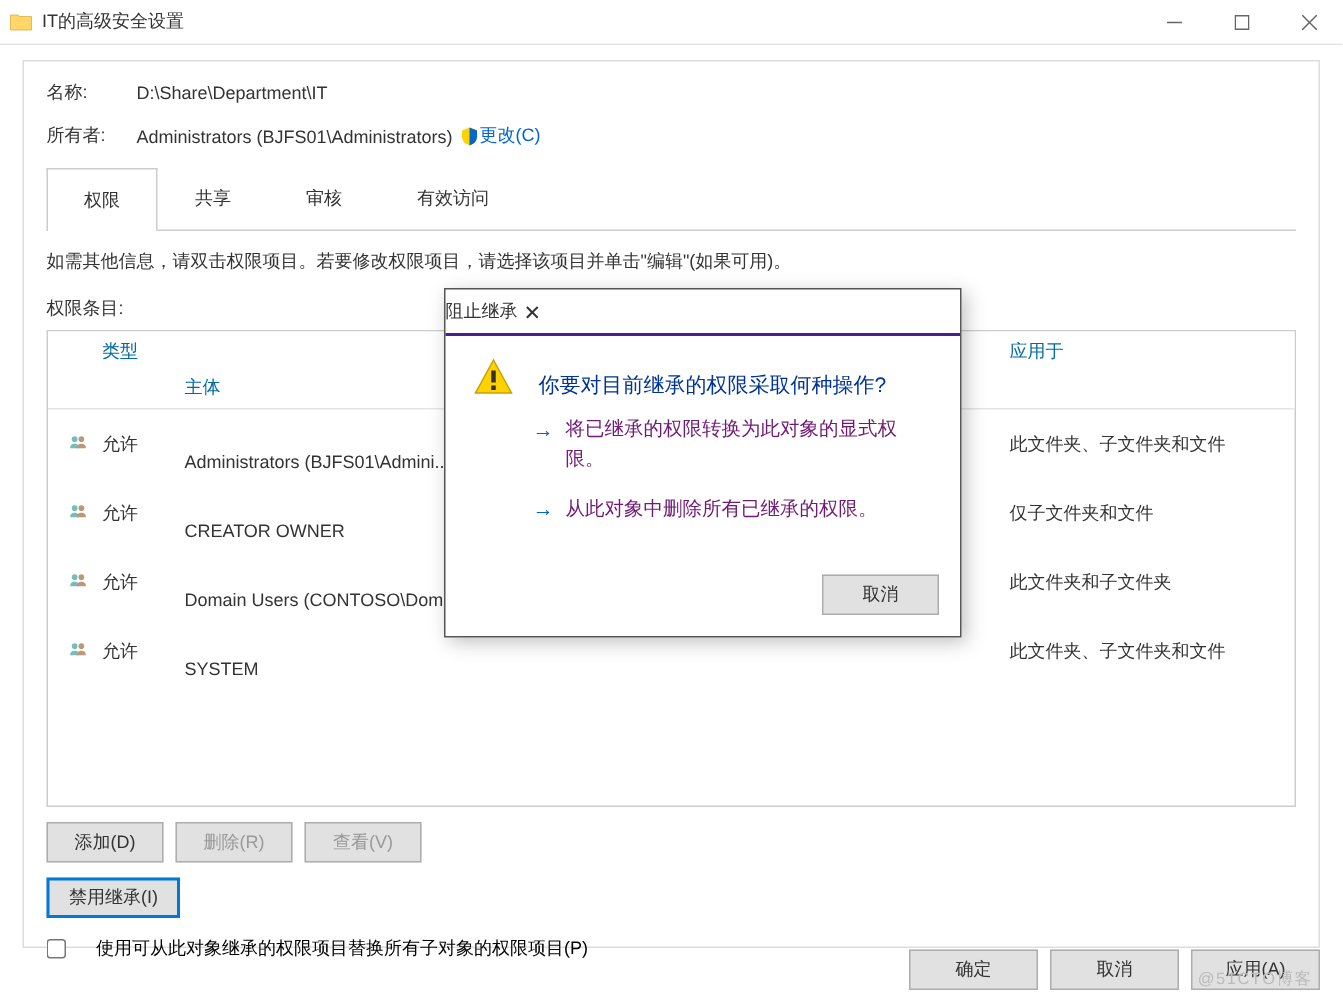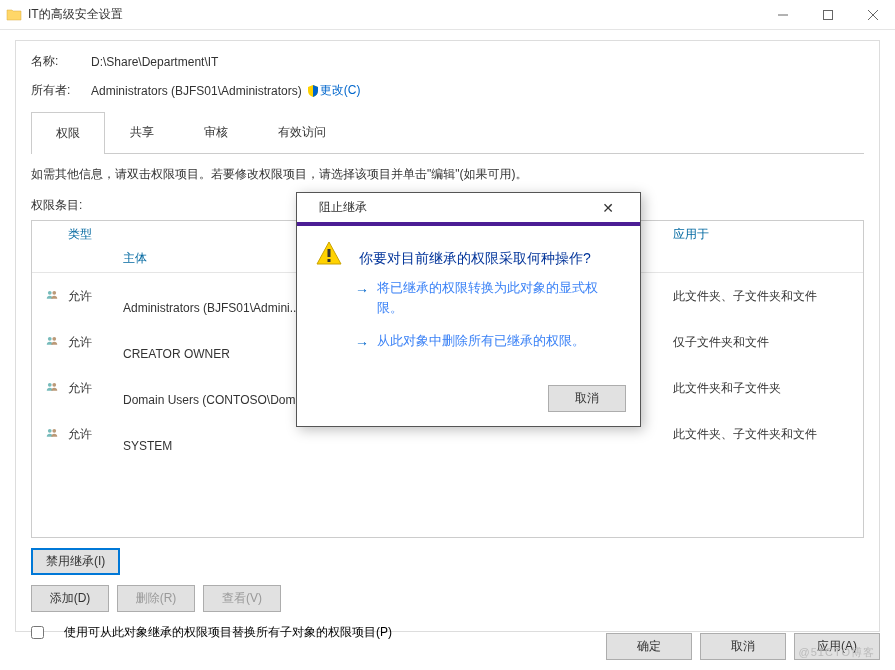--- a/index.html
+++ b/index.html
@@ -48,31 +48,31 @@
     .checkbox-row { display: flex; align-items: center; margin-top: 12px; gap: 20px; }
     .checkbox-row input { width: 13px; height: 13px; }
     
     .footer { position: absolute; bottom: 10px; right: 15px; display: flex; gap: 8px; }
     .footer .btn { min-width: 86px; }
     
     .watermark { position: absolute; bottom: 10px; right: 20px; color: #bbb; font-size: 11px; pointer-events: none; letter-spacing: 1px; text-align: center; }
     
     
     .modal { position: absolute; left: 296px; top: 192px; width: 345px; background: #fff; border: 1px solid #555; box-shadow: 3px 3px 12px rgba(0,0,0,0.25); }
-    .modal-title { padding: 6px 22px; display: flex; justify-content: space-between; align-items: center; border-bottom: 4px solid #4c1d95; }
+    .modal-title { padding: 6px 0; display: flex; align-items: center; border-bottom: 2px solid #4c1d95; }
     .modal-title-text { color: #333; }
     .modal-close { cursor: pointer; font-size: 14px; color: #333; padding: 0 4px; }
     .modal-body { padding: 14px 18px 10px 18px; }
     .modal-question-row { display: flex; gap: 16px; align-items: flex-end; margin-bottom: 10px; }
     .warning-icon { width: 28px; height: 28px; flex-shrink: 0; }
     .modal-question { color: #003399; font-size: 14px; }
     .modal-explain { color: #333; margin-left: 40px; margin-bottom: 18px; line-height: 1.5; }
     .modal-option { display: flex; gap: 8px; margin-left: 40px; margin-bottom: 14px; cursor: pointer; align-items: flex-start; }
     .arrow-icon { color: #0066cc; font-size: 14px; margin-top: 2px; }
-    .modal-option-text { color: #3b82f6; font-size: 13px; line-height: 1.5; }
+    .modal-option-text { color: #701a75; font-size: 13px; line-height: 1.5; }
     .modal-footer { display: flex; justify-content: flex-end; padding: 10px 14px 14px 14px; }
   </style>
 </head>
 <body>
 
 <div class="titlebar">
   <span class="titlebar-icon">
     <svg viewBox="0 0 16 16">
         <path fill="#ffd768" stroke="#d9a93c" stroke-width="0.5" d="M1 3 h5 l1 1 h8 v9 h-14 z"></path>
       </svg>
@@ -185,26 +185,26 @@
             <div class="perm-cell col-type">允许</div>
             <div class="perm-cell col-principal">SYSTEM</div>
             <div class="perm-cell col-access"></div>
             <div class="perm-cell col-inherited"></div>
             <div class="perm-cell col-applies">此文件夹、子文件夹和文件</div>
           </div>
         </div>
     </div>
 
     <div class="btn-row">
-      <button class="btn highlighted">禁用继承(I)</button>
-    </div>
-    <div class="btn-row">
       <button class="btn">添加(D)</button>
       <button class="btn disabled">删除(R)</button>
       <button class="btn disabled">查看(V)</button>
+    </div>
+    <div class="btn-row">
+      <button class="btn highlighted">禁用继承(I)</button>
     </div>
     <div class="checkbox-row">
       <input type="checkbox" style="">
       <span>使用可从此对象继承的权限项目替换所有子对象的权限项目(P)</span>
     </div>
   </div>
 </div>
 
 <div class="footer">
   <button class="btn">确定</button>

